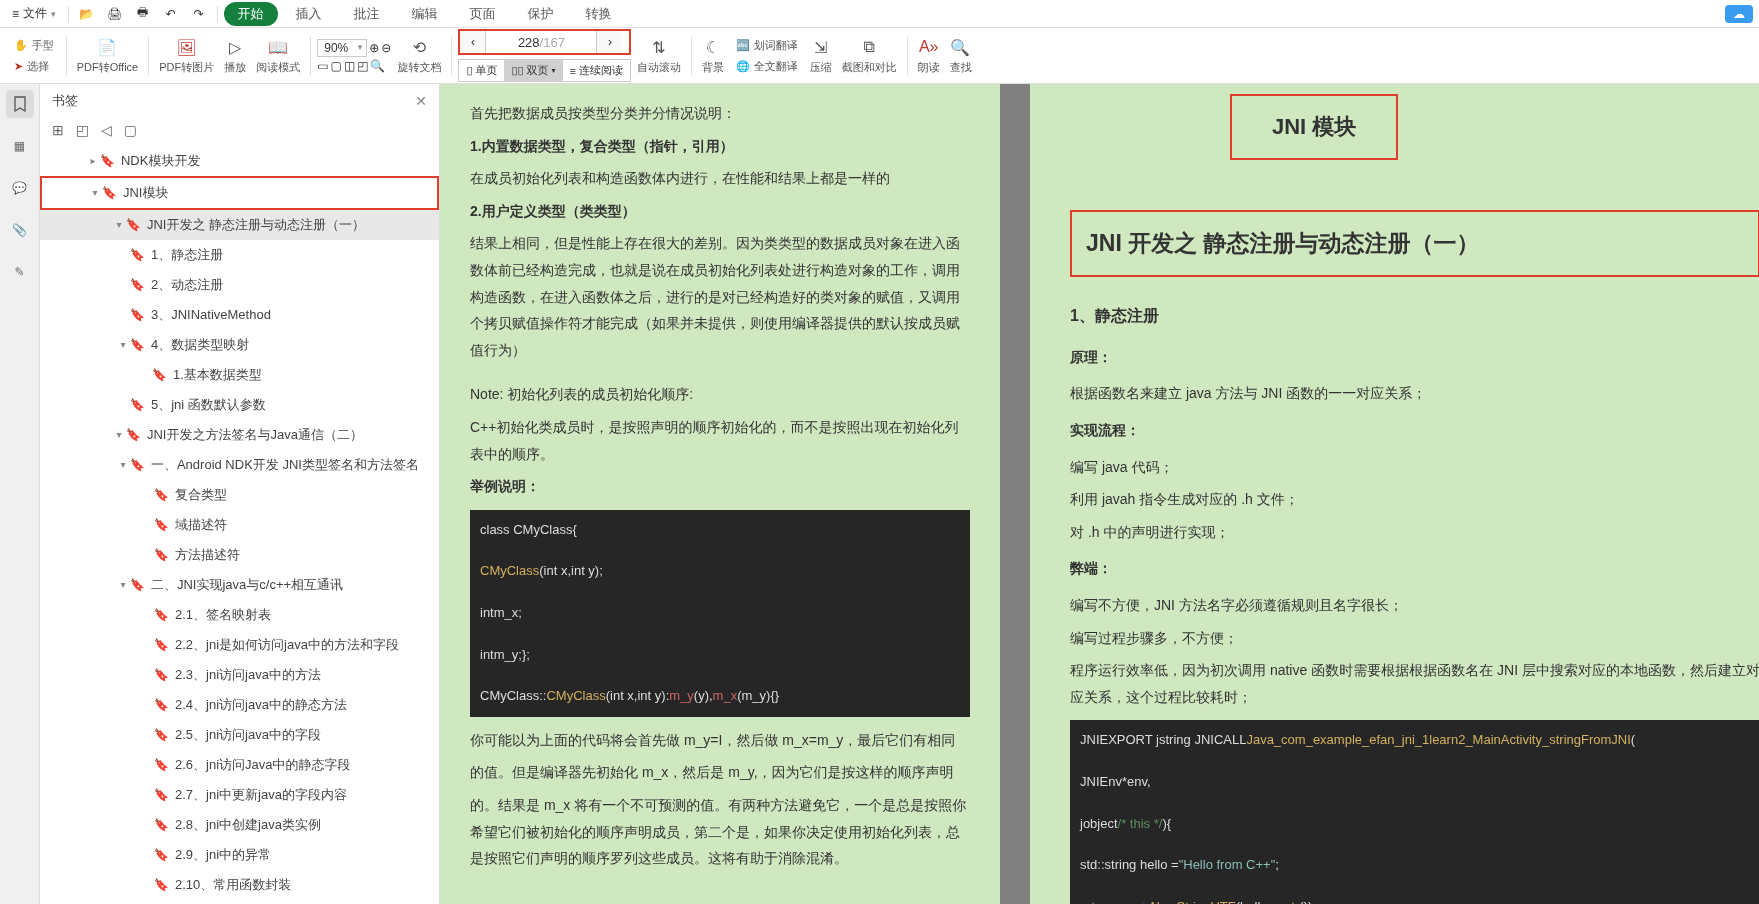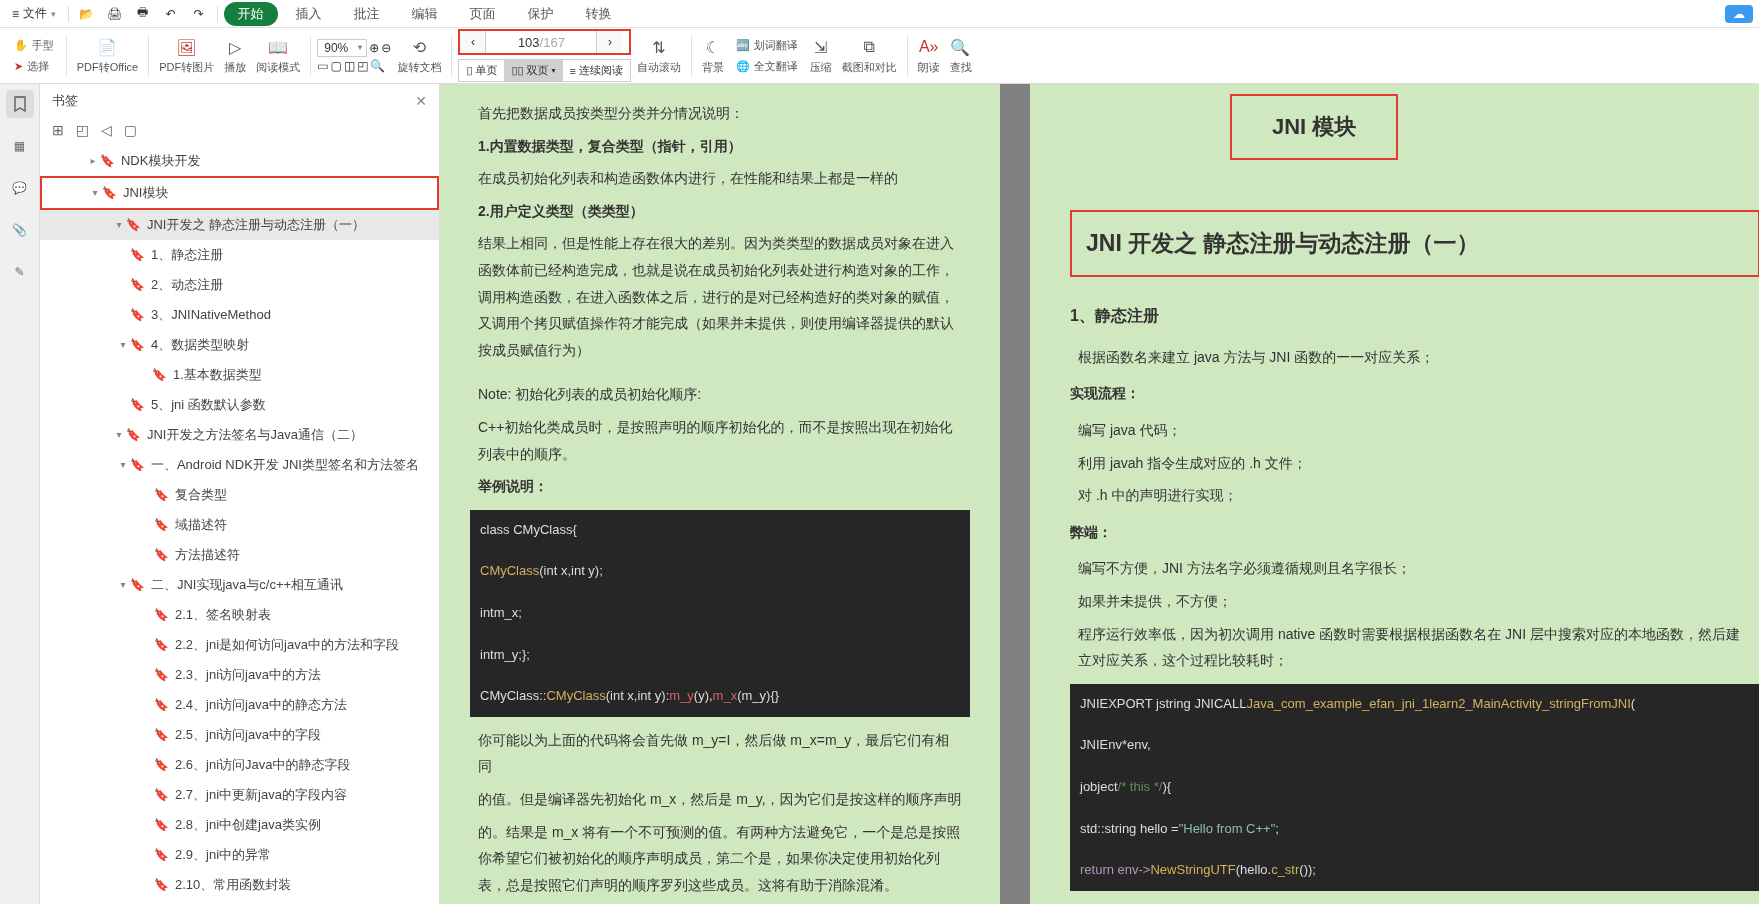--- a/index.html
+++ b/index.html
@@ -65,21 +65,21 @@
 .c-type{color:#d4b15f;}
 .c-fn{color:#d4b15f;}
 .c-var{color:#cc6666;}
 .c-str{color:#8abeb7;}
 .c-kw{color:#b294bb;}
 .c-cm{color:#5f8f5f;}
 .hl-box{ border:2px solid #e03e2d; display:inline-block; padding:10px 40px; font-size:22px; font-weight:bold; margin-bottom:30px; margin-left:160px;}
 .hl-box2{ border:2px solid #e03e2d; padding:10px 14px; font-size:23px; font-weight:bold; margin:20px 0 24px 0;}
 .h4{ font-size:16px; font-weight:bold; margin:12px 0;}
 .h5{ font-size:14px; font-weight:bold; margin:10px 0;}
-.para{ margin:6px 8px; }
+.para{ margin:6px 0; }
 svg{display:block;}
 </style>
 </head>
 <body>
 
 <div class="titlebar">
   <div class="menu-btn">
     <span>≡</span>
     <span>文件</span>
     <span style="font-size:9px;color:#888;">▾</span>
@@ -148,21 +148,21 @@
     </div>
   </div>
   <div class="ribbon-btn">
       <span class="ribbon-icon">⟲</span>
       <span>旋转文档</span>
     </div>
   <div class="ribbon-divider"></div>
   <div class="ribbon-stack" style="gap:4px;">
     <div class="page-nav">
       <div class="arrow">‹</div>
-      <div class="nums"><span>103</span><span class="total">/167</span></div>
+      <div class="nums"><span>228</span><span class="total">/167</span></div>
       <div class="arrow">›</div>
     </div>
     <div class="view-mode">
       <div class="vm">
           <span>▯</span>
           <span>单页</span>
         </div>
       <div class="vm active">
           <span>▯▯</span>
           <span>双页</span>
@@ -386,28 +386,29 @@
 <span>CMyClass::</span><span class="c-type">CMyClass</span><span>(int x,int y):</span><span class="c-var">m_y</span><span>(y),</span><span class="c-var">m_x</span><span>(m_y){}</span></div>
       <p class="para">你可能以为上面的代码将会首先做 m_y=I，然后做 m_x=m_y，最后它们有相同</p>
       <p class="para">的值。但是编译器先初始化 m_x，然后是 m_y,，因为它们是按这样的顺序声明</p>
       <p class="para">的。结果是 m_x 将有一个不可预测的值。有两种方法避免它，一个是总是按照你希望它们被初始化的顺序声明成员，第二个是，如果你决定使用初始化列表，总是按照它们声明的顺序罗列这些成员。这将有助于消除混淆。</p>
     </div>
 
     <div class="page page-right">
       <div class="hl-box">JNI 模块</div>
       <div class="hl-box2">JNI 开发之  静态注册与动态注册（一）</div>
       <div class="h4">1、静态注册</div>
+      <div class="h5">原理：</div>
       <p class="para">根据函数名来建立 java 方法与 JNI 函数的一一对应关系；</p>
       <div class="h5">实现流程：</div>
       <p class="para">编写 java 代码；</p>
       <p class="para">利用 javah 指令生成对应的 .h 文件；</p>
       <p class="para">对 .h 中的声明进行实现；</p>
       <div class="h5">弊端：</div>
       <p class="para">编写不方便，JNI 方法名字必须遵循规则且名字很长；</p>
-      <p class="para">如果并未提供，不方便；</p>
+      <p class="para">编写过程步骤多，不方便；</p>
       <p class="para">程序运行效率低，因为初次调用 native 函数时需要根据根据函数名在 JNI 层中搜索对应的本地函数，然后建立对应关系，这个过程比较耗时；</p>
       <div class="codebox"><span>JNIEXPORT jstring JNICALL</span><span class="c-fn">Java_com_example_efan_jni_1learn2_MainActivity_stringFromJNI</span><span>(</span>
 
 <span>JNIEnv*env,</span>
 
 <span>jobject</span><span class="c-cm">/* this */</span><span>){</span>
 
 <span>std::string hello =</span><span class="c-str">"Hello from C++"</span><span>;</span>
 
 <span class="c-kw">return env-&gt;</span><span class="c-fn">NewStringUTF</span><span>(hello.</span><span class="c-fn">c_str</span><span>());</span></div>

